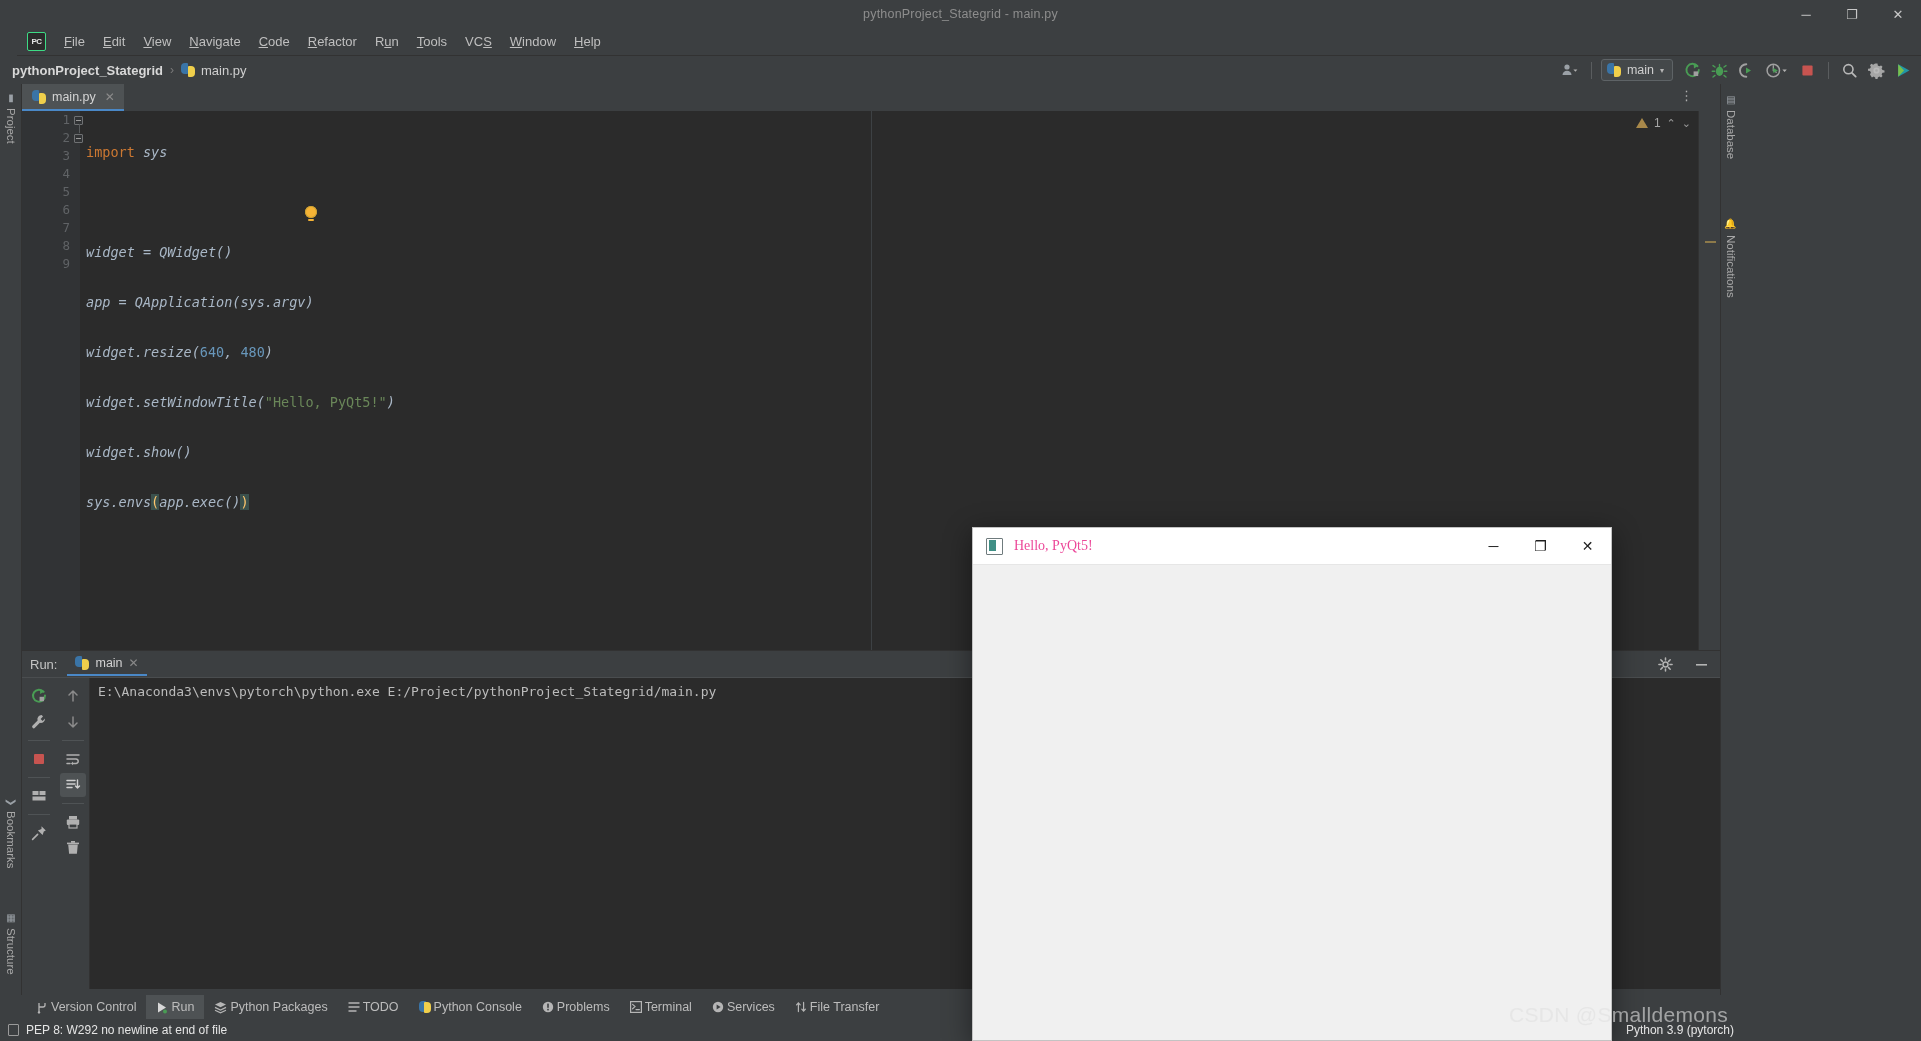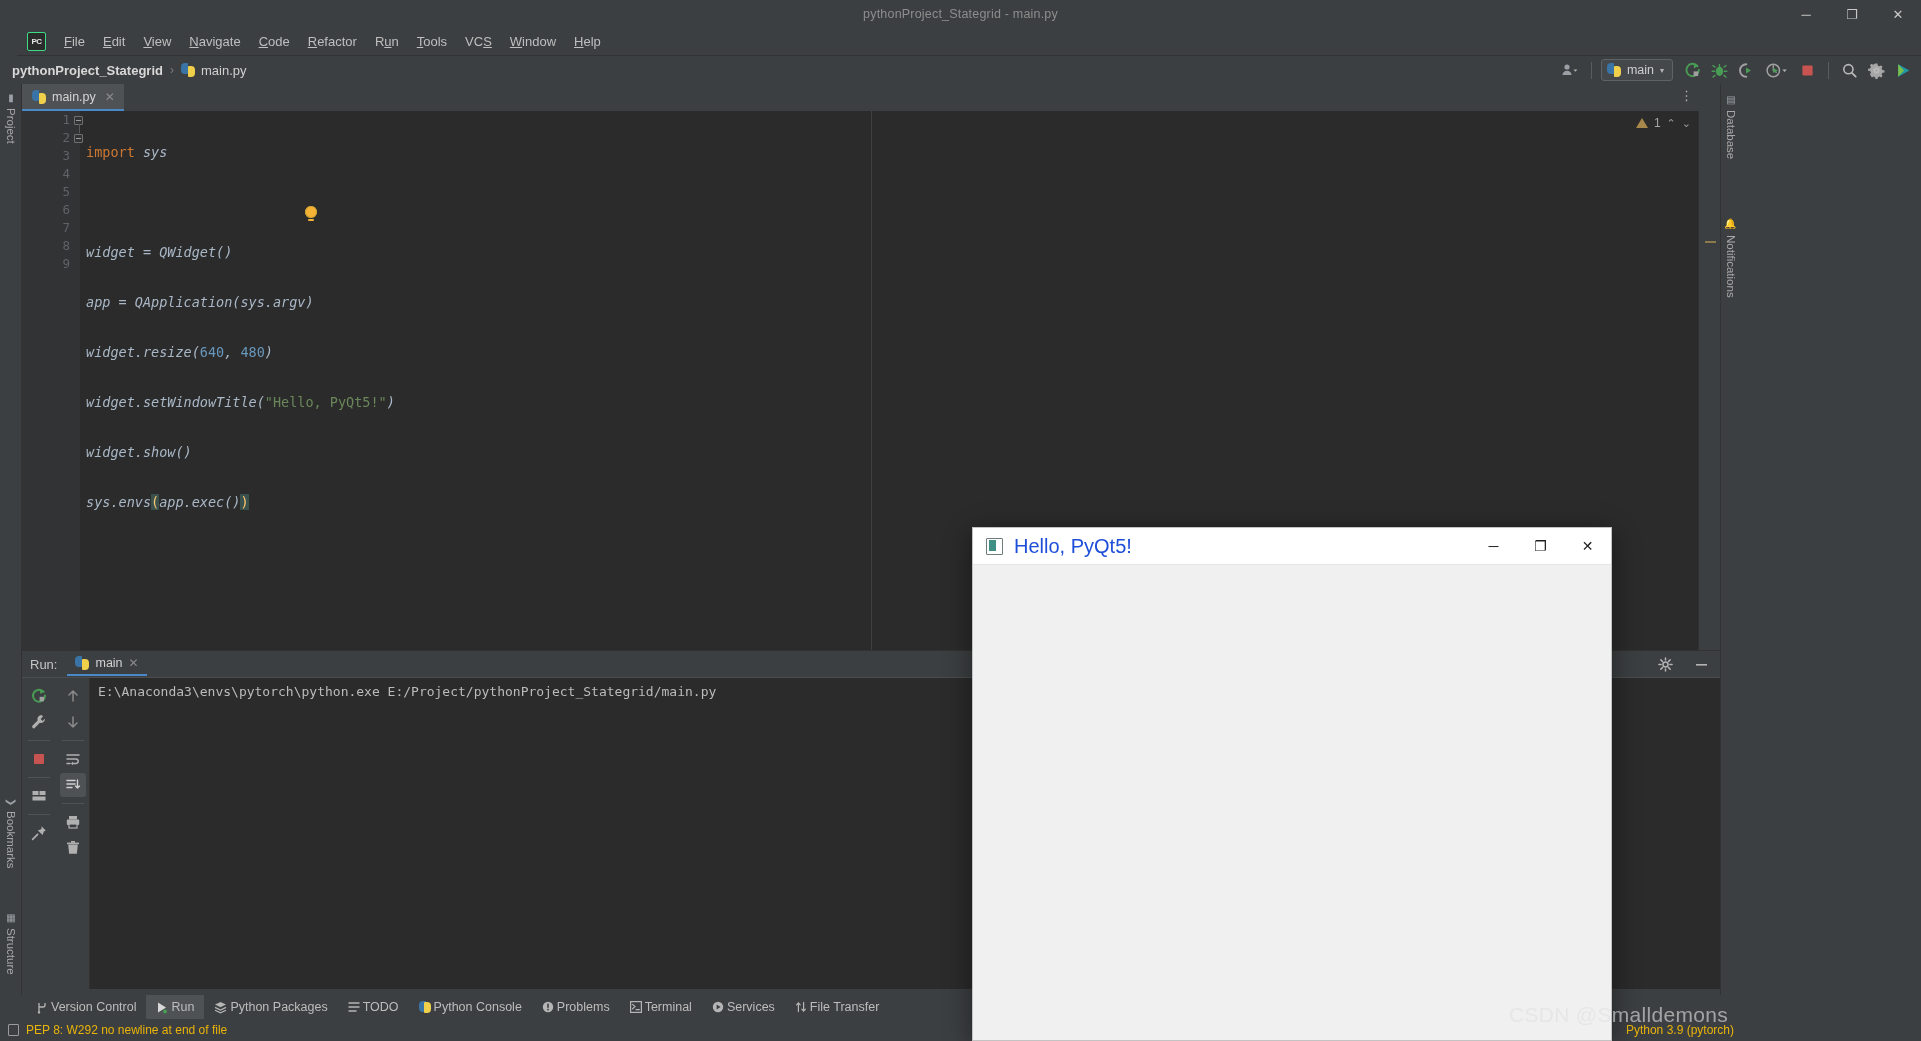--- a/index.html
+++ b/index.html
@@ -252,21 +252,21 @@
   .btab {
     display: flex; align-items: center; gap: 3px; padding: 0 10px;
     font-size: 12.5px; color: #bcbcbc; white-space: nowrap;
   }
   .btab.active { background: #4e5254; }
 
   
   .statusbar {
     position: absolute; left: 0; right: 0; bottom: 0; height: 22px;
     background: #3c3f41; display: flex; align-items: center;
-    padding: 0 6px 0 8px; font-size: 12px; color: #eab308;
+    padding: 0 6px 0 8px; font-size: 12px; color: #e5e5e5;
   }
   .status-left { display: flex; align-items: center; gap: 7px; }
   .status-right {
     position: absolute; right: 8px; display: flex; align-items: center; gap: 18px;
   }
   .mini-doc {
     width: 11px; height: 12px; border: 1px solid #9a9a9a; border-radius: 1px;
     display: inline-block;
   }
 
@@ -281,21 +281,21 @@
     padding-left: 13px; border-bottom: 1px solid #e6e6e6;
   }
   .qt-icon {
     width: 17px; height: 17px; border: 1.5px solid #6f7b7d; background: #ffffff;
     margin-right: 11px; position: relative; border-radius: 1px; flex: none;
   }
   .qt-icon::after {
     content: ""; position: absolute; left: 1.5px; top: 1.5px;
     width: 7px; height: 11px; background: #3f8f85;
   }
-  .qt-title-text { font-size: 20px; color: #1d4ed8; font-weight: 400; }
+  .qt-title-text { font-size: 14px; color: #ec4899; font-weight: 400; font-family: Liberation Serif, serif; }
   .qt-ctrls { margin-left: auto; display: flex; height: 37px; }
   .qt-btn {
     width: 47px; height: 37px; display: flex; align-items: center; justify-content: center;
     color: #1d1d1d; font-size: 14px;
   }
   .qt-body { position: absolute; top: 37px; left: 0; right: 0; bottom: 0; background: #f0f0f0; }
 
   
   .watermark {
     position: absolute; right: 14px; bottom: 14px;

